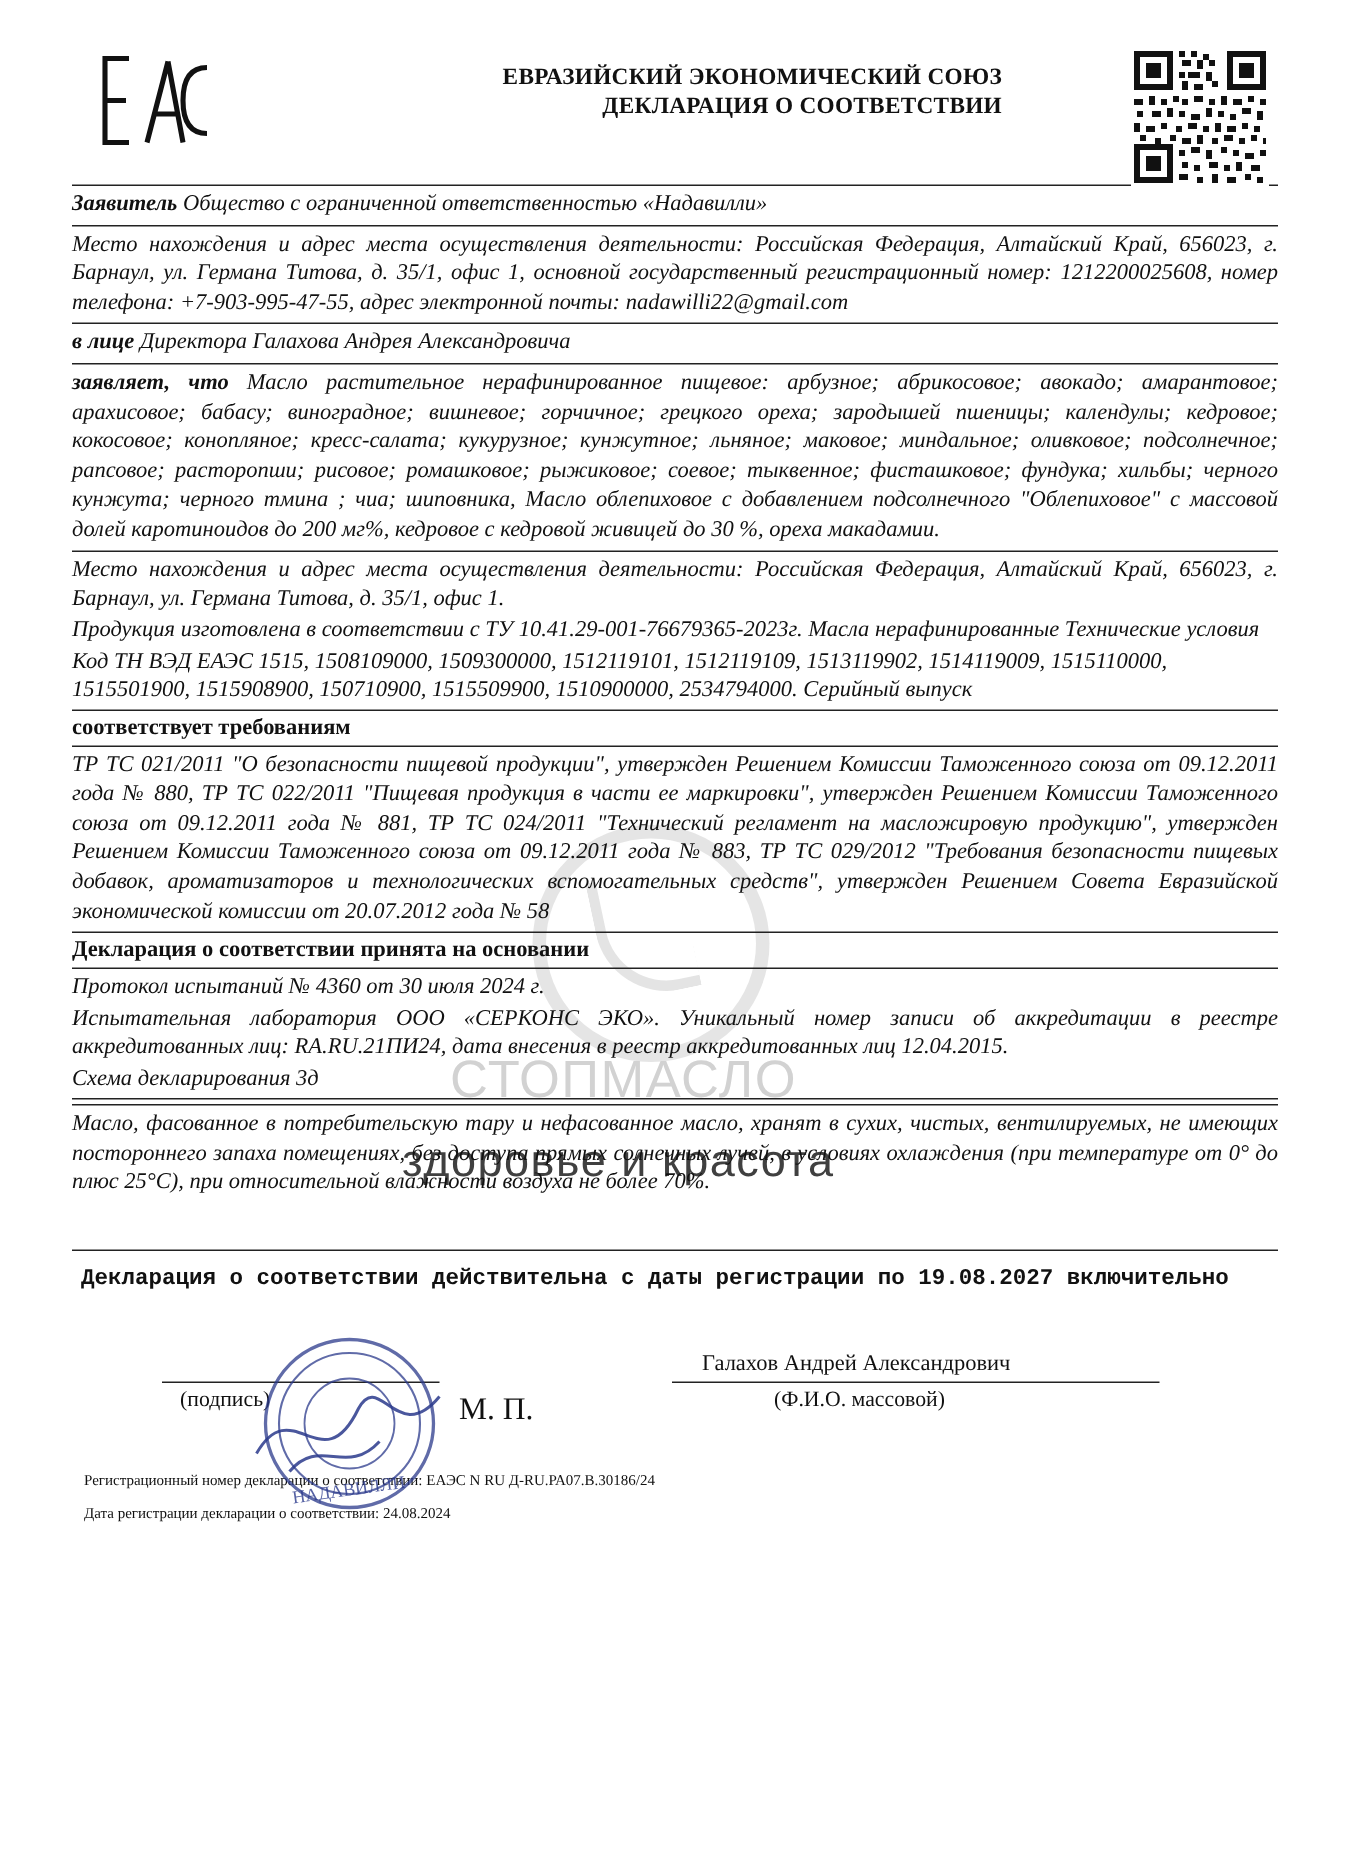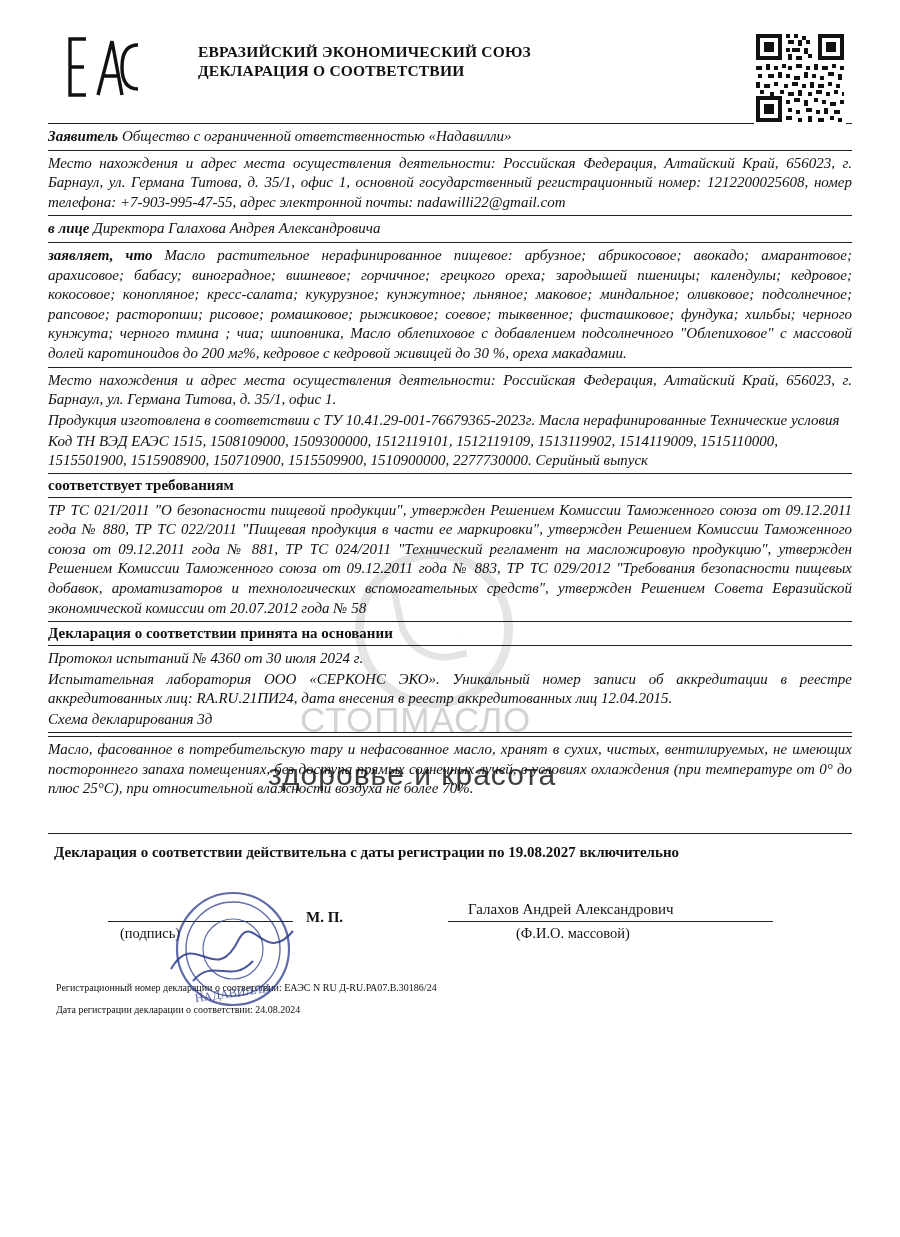--- a/index.html
+++ b/index.html
@@ -87,21 +87,21 @@
     top: 2px;
     width: 78px;
     height: 62px;
   }
   .eac-mark svg { display: block; }
   .head-titles {
     position: absolute;
     left: 150px;
     top: 8px;
     width: 470px;
-    text-align: left;
+    text-align: right;
   }
   .head-titles .l1, .head-titles .l2 {
     font-weight: bold;
     font-size: 15.5px;
     letter-spacing: .2px;
     line-height: 19px;
   }
   .qr {
     position: absolute;
     right: 6px;
@@ -145,23 +145,22 @@
     width: 185px;
     border-bottom: 1px solid #222;
   }
   .sign-cap-left {
     position: absolute;
     left: 72px; top: 38px;
     font-size: 14.5px;
   }
   .mp {
     position: absolute;
-    left: 258px; top: 22px;
-    font-size: 15px;
-    font-weight: bold;
+    left: 258px; top: 40px;
+    font-size: 21px;
   }
   .sign-line-right {
     position: absolute;
     left: 400px; top: 34px;
     width: 325px;
     border-bottom: 1px solid #222;
   }
   .sign-name {
     position: absolute;
     left: 420px; top: 14px;
@@ -189,20 +188,21 @@
     font-weight: normal;
     font-size: 10px;
     line-height: 22px;
     padding-left: 8px;
   }
   .valid-line {
     font-weight: bold;
     font-size: 15px;
     padding-left: 6px;
     margin-top: 10px;
+    font-family: Liberation Mono, monospace;
   }
 </style>
 </head>
 <body>
 
 <div class="page">
 
   <div class="watermark">
     <div class="wm-ring"></div>
     <div class="wm-leaf"></div>
@@ -338,21 +338,21 @@
 
     <div class="blk">
       <span class="b">заявляет, что</span>
       <span>Масло растительное нерафинированное пищевое: арбузное; абрикосовое; авокадо; амарантовое; арахисовое; бабасу; виноградное; вишневое;  горчичное; грецкого ореха; зародышей пшеницы; календулы; кедровое; кокосовое; конопляное; кресс-салата; кукурузное; кунжутное; льняное; маковое; миндальное; оливковое; подсолнечное; рапсовое; расторопши; рисовое; ромашковое; рыжиковое; соевое; тыквенное; фисташковое; фундука; хильбы; черного кунжута; черного тмина ; чиа; шиповника, Масло облепиховое с добавлением подсолнечного "Облепиховое" с массовой долей каротиноидов до 200 мг%,  кедровое с кедровой живицей до 30 %,  ореха макадамии.</span>
     </div>
 
     <hr class="rule">
 
     <div class="blk tight">Место нахождения и адрес места осуществления деятельности: Российская Федерация, Алтайский Край, 656023, г. Барнаул, ул. Германа Титова, д. 35/1, офис 1.</div>
     <div class="blk tight nojust">Продукция изготовлена в соответствии с ТУ 10.41.29-001-76679365-2023г. Масла нерафинированные Технические условия</div>
-    <div class="blk tight nojust">Код ТН ВЭД ЕАЭС 1515, 1508109000, 1509300000, 1512119101, 1512119109, 1513119902, 1514119009, 1515110000, 1515501900, 1515908900, 150710900, 1515509900, 1510900000, 2277730000. Серийный выпуск</div>
+    <div class="blk tight nojust">Код ТН ВЭД ЕАЭС 1515, 1508109000, 1509300000, 1512119101, 1512119109, 1513119902, 1514119009, 1515110000, 1515501900, 1515908900, 150710900, 1515509900, 1510900000, 2534794000. Серийный выпуск</div>
 
     <hr class="rule">
 
     <div class="sec-head">соответствует требованиям</div>
 
     <hr class="rule">
 
     <div class="blk">ТР ТС 021/2011 "О безопасности пищевой продукции", утвержден Решением Комиссии Таможенного союза от 09.12.2011 года № 880, ТР ТС 022/2011 "Пищевая продукция в части ее маркировки", утвержден Решением Комиссии Таможенного союза от 09.12.2011 года № 881, ТР ТС 024/2011 "Технический регламент на масложировую продукцию", утвержден Решением Комиссии Таможенного союза от 09.12.2011 года № 883, ТР ТС 029/2012 "Требования безопасности пищевых добавок,  ароматизаторов и технологических вспомогательных средств", утвержден Решением Совета Евразийской экономической комиссии от 20.07.2012 года № 58</div>
 
     <hr class="rule">

